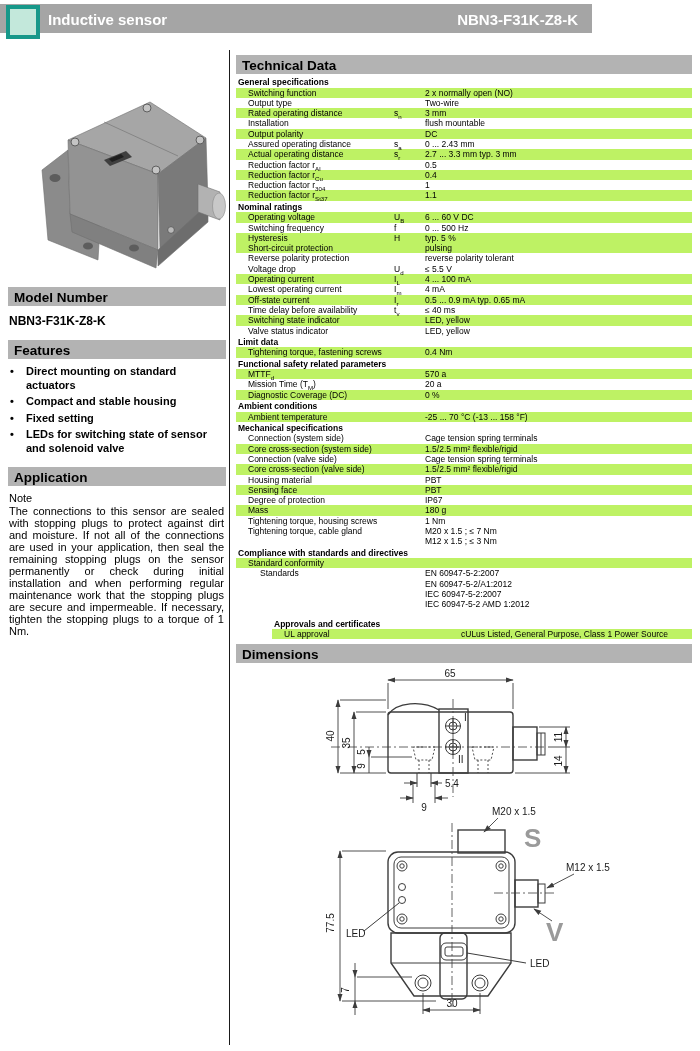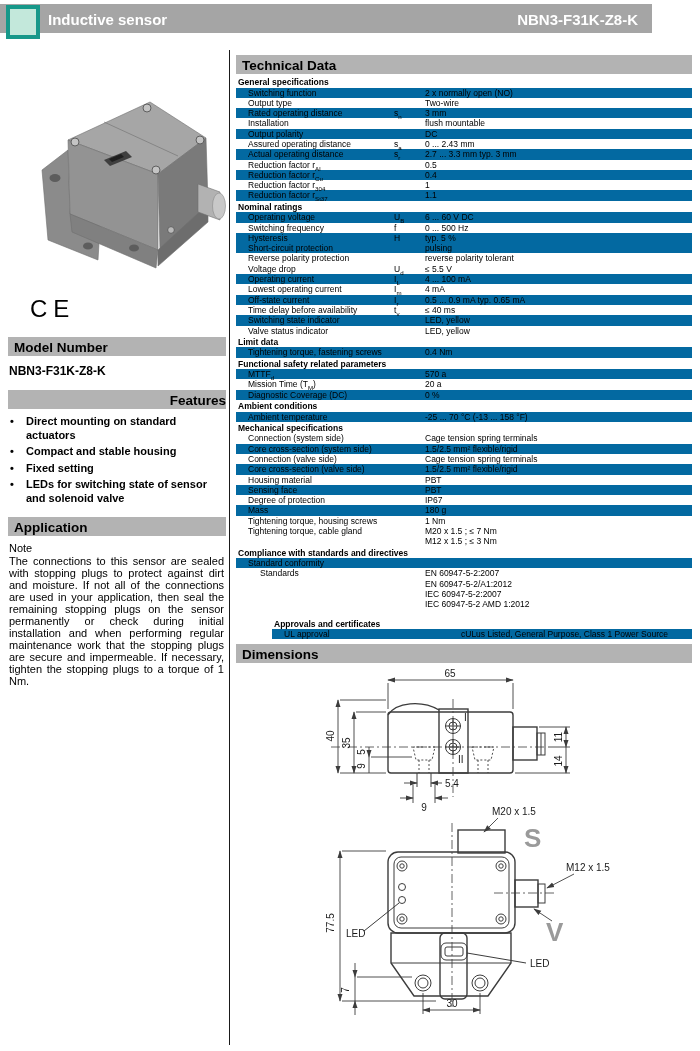--- a/index.html
+++ b/index.html
@@ -2,46 +2,46 @@
 <html><head>
 <meta charset="utf-8">
 <style>
   html,body{margin:0;padding:0;}
   body{
     width:700px;height:1051px;position:relative;background:#fff;
     font-family:"Liberation Sans","DejaVu Sans",sans-serif;color:#000;
     overflow:hidden;
   }
   
-  .topbar{position:absolute;left:0;top:4px;width:652px;height:29px;background:#a5a5a5;}
+  .topbar{position:absolute;left:0;top:4px;width:592px;height:29px;background:#a5a5a5;}
   .topbar .title{position:absolute;left:48px;top:7px;font-size:15px;font-weight:bold;color:#fff;}
   .topbar .model{position:absolute;right:14px;top:7px;font-size:15px;font-weight:bold;color:#fff;}
   .brandmark{position:absolute;left:6px;top:5px;width:26px;height:26px;background:#c3e8db;border:4px solid #17988a;}
   
   .divider{position:absolute;left:229px;top:50px;width:1px;height:995px;background:#1a1a1a;}
   .leftcol{position:absolute;left:8px;top:52px;width:218px;}
   .rightcol{position:absolute;left:236px;top:55px;width:456px;}
   
   .barheading{background:#b3b3b3;font-size:13.5px;font-weight:bold;line-height:16px;padding:3px 0 0 6px;color:#000;}
   
   .photo-wrap{width:218px;height:235px;}
   .ce{font-size:24px;letter-spacing:6px;margin:8px 0 14px 22px;font-weight:400;}
   .model-val{font-size:12px;font-weight:bold;margin:8px 0 12px 1px;}
   .features-list{margin:6px 0 10px 0;}
   .feat{display:flex;font-size:11px;font-weight:bold;line-height:13.5px;margin:3px 0;}
   .feat .b{width:16px;flex:none;padding-left:2px;}
   .app-note{margin-top:6px;}
   .note-title{font-size:11px;font-weight:normal;margin:0 0 1px 1px;}
   .note-text{font-size:11px;line-height:12px;text-align:justify;margin:0 2px 0 1px;}
-  .mt10{margin-top:2px;text-align:right;} .mt12{margin-top:12px;}
+  .mt10{margin-top:2px;} .mt12{margin-top:12px;}
   
   .tech-table{margin-top:2px;}
   .tsec-title{font-size:8.5px;font-weight:bold;line-height:8.5px;padding:2px 0 1px 2px;}
   .trow{display:grid;grid-template-columns:146px 31px 1fr;font-size:8.5px;line-height:10.3px;padding-left:12px;}
-  .trow.shade{background:#0369a1;}
+  .trow.shade{background:#bef264;}
   .trow.ind2 .tl{padding-left:12px;}
   .tl,.ts,.tv{white-space:normal;}
   sub{font-size:0.72em;line-height:0;}
   .tsec:last-child{margin-top:8px;margin-left:36px;}
   
   .dims-bar{margin-top:5px;}
   .draw{margin-top:2px;display:block;}
   .ln{stroke:#3c3c3c;stroke-width:1;fill:none;}
   .lnt{stroke:#3c3c3c;stroke-width:1.4;fill:none;}
   .cl{stroke:#3c3c3c;stroke-width:0.8;fill:none;stroke-dasharray:9 3 2 3;}
@@ -81,21 +81,20 @@
       <circle cx="148" cy="118" r="4" fill="#c4c4c4" stroke="#5f5f5f"></circle>
       <circle cx="163" cy="178" r="3.4" fill="#b9b9b9" stroke="#5f5f5f"></circle>
       <ellipse cx="47" cy="126" rx="5.5" ry="4" fill="#5d5d5d"></ellipse>
       <ellipse cx="80" cy="194" rx="5" ry="3.6" fill="#5d5d5d"></ellipse>
       <ellipse cx="126" cy="196" rx="5" ry="3.6" fill="#5d5d5d"></ellipse>
       <polygon class="pp" points="190,132 212,140 212,168 190,160" fill="#b2b2b2"></polygon>
       <ellipse cx="211" cy="154" rx="6.5" ry="13" fill="#c8c8c8" stroke="#8a8a8a" stroke-width="0.6"></ellipse>
     </svg>
   </div>
 
-  <div class="ce">CE</div>
 
   <div class="barheading">Model Number</div>
   <div class="model-val">NBN3-F31K-Z8-K</div>
 
   <div class="barheading mt10">Features</div>
   <div class="features-list" id="features-list">
       <div class="feat">
         <span class="b">•</span>
         <span>Direct mounting on standard actuators</span>
       </div>

